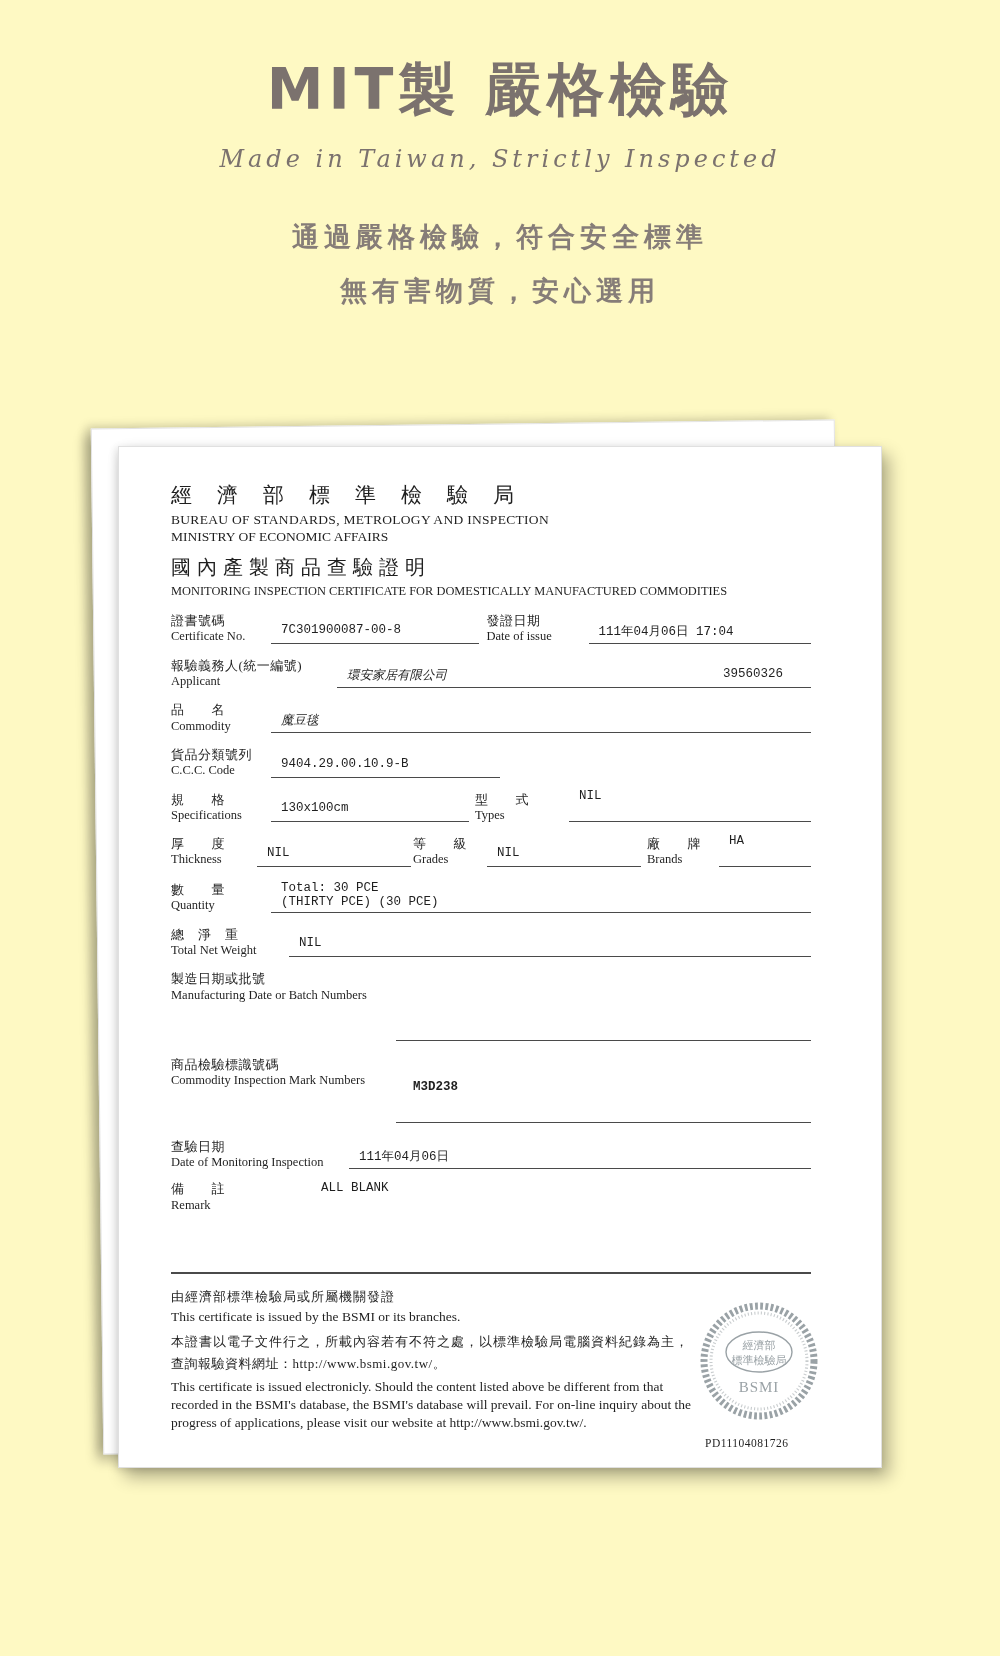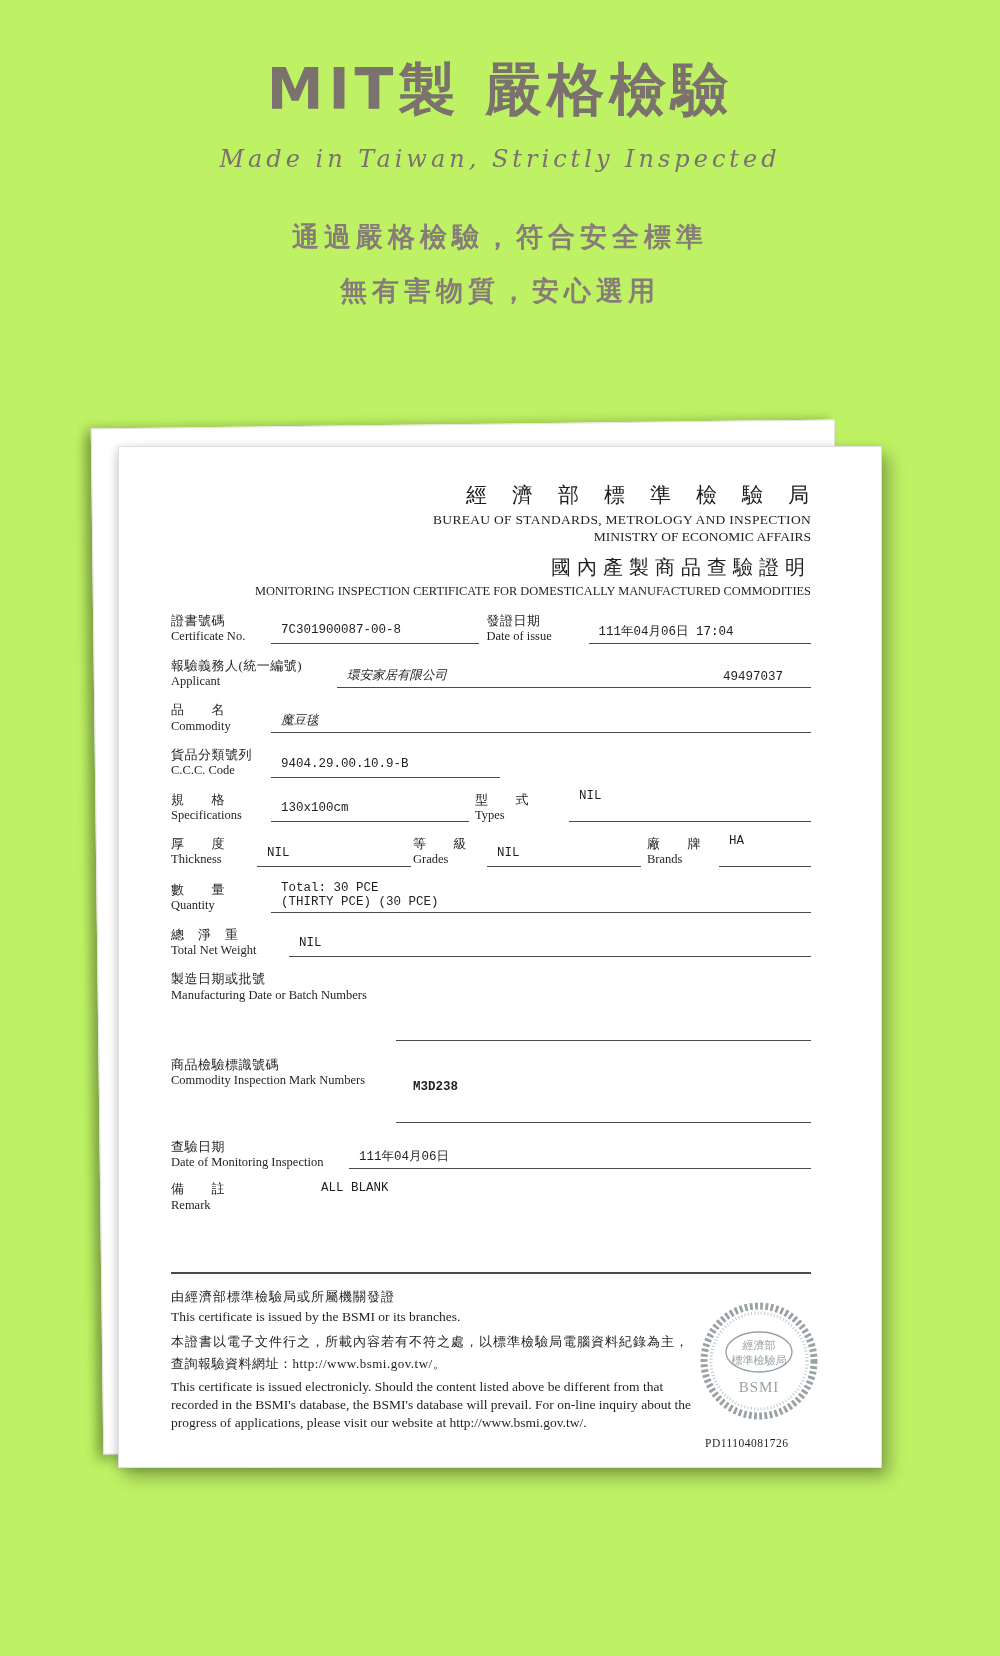--- a/index.html
+++ b/index.html
@@ -3,55 +3,55 @@
 <meta charset="utf-8">
 <style>
   :root{
     --header-text:#7b726e;
     --tagline-text:#867d78;
     --cert-text:#1f1f1f;
     --line-color:#4a4a4a;
     --seal-color:#9aa2a6;
   }
   html,body{margin:0;padding:0;background:#fff;}
-  .page{position:relative;width:1000px;height:1656px;background:#bef264;overflow:hidden;
+  .page{position:relative;width:1000px;height:1656px;background:#fef9c3;overflow:hidden;
         font-family:"Liberation Serif",serif;color:var(--cert-text);}
   
   .hero{position:absolute;top:52px;left:0;width:100%;text-align:center;
         font-family:"DejaVu Sans",sans-serif;}
   .hero-title{font-size:57px;font-weight:bold;letter-spacing:5px;color:var(--header-text);}
   .hero-sub{margin-top:16px;font-size:24px;font-style:italic;letter-spacing:4px;
             color:var(--header-text);font-family:"DejaVu Serif",serif;}
   .tag{margin-top:46px;font-size:27px;font-weight:bold;letter-spacing:5px;color:var(--tagline-text);}
   .tag + .tag{margin-top:18px;}
   
   .backpage{position:absolute;left:97px;top:424px;width:742px;height:1024px;background:#fff;
             border:1px solid #e3e3e3;transform:rotate(-0.7deg);
             box-shadow:-5px -3px 10px rgba(0,0,0,0.16),-7px 7px 12px rgba(0,0,0,0.22);}
   .cert{position:absolute;left:118px;top:446px;width:764px;height:1022px;background:#fff;
         border:1px solid #e0e0e0;box-sizing:border-box;padding:34px 70px 0 52px;
         box-shadow:7px 9px 16px rgba(0,0,0,0.30),-2px 2px 8px rgba(0,0,0,0.12);}
   
-  .c-center{text-align:right;}
+  .c-center{text-align:left;}
   .c-org-zh{font-size:21px;letter-spacing:2px;}
   .c-org-en{font-size:13.5px;margin-top:3px;letter-spacing:0.3px;}
   .c-org-en2{font-size:13.5px;margin-top:1px;}
   .c-doc-zh{font-size:20px;margin-top:9px;letter-spacing:6px;}
   .c-doc-en{font-size:12.4px;margin-top:3px;}
   
   .row{display:flex;align-items:flex-end;margin-top:14px;}
   .row.top{align-items:flex-start;}
   .lbl{flex:0 0 auto;}
   .zh{font-size:13px;line-height:1.25;letter-spacing:0.5px;}
   .en{font-size:12.5px;line-height:1.15;}
   .val{flex:1 1 auto;border-bottom:1.6px solid var(--line-color);padding:0 4px 3px 10px;min-height:17px;}
   .mono{font-family:"Liberation Mono","DejaVu Sans Mono",monospace;font-size:12.5px;}
   .hand{font-family:"DejaVu Serif",serif;font-style:italic;font-size:12.5px;}
   .noline{border-bottom:none;}
-  .split{display:flex;justify-content:space-between;padding-right:28px;align-items:flex-end;}
+  .split{display:flex;justify-content:space-between;padding-right:28px;}
   .raised{position:relative;top:-15px;display:inline-block;}
   .lower{position:relative;top:12px;font-weight:bold;}
   .w86{flex:0 0 86px;}.w100{flex:0 0 100px;}.w102{flex:0 0 102px;margin-left:8px;}
   .w118{flex:0 0 118px;}.w166{flex:0 0 166px;}.w178{flex:0 0 178px;}.w232{flex:0 0 232px;}
   .g74{flex:0 0 74px;margin-left:2px;}.g72{flex:0 0 72px;margin-left:6px;}
   .v140{flex:0 0 140px;}.v215{flex:0 0 215px;}.v228{flex:0 0 228px;}.w94{flex:0 0 94px;margin-left:6px;}
   .fill{flex:1 1 auto;}
   .pline{border-bottom:1.6px solid var(--line-color);margin-left:225px;}
   .mt38{margin-top:38px;}.mt34{margin-top:34px;}.mt16{margin-top:16px;}.mt12{margin-top:12px;gap:40px;}
   .sep{border-bottom:2px solid var(--line-color);margin-top:60px;}
@@ -101,21 +101,21 @@
       <div class="val mono">111年04月06日  17:04</div>
     </div>
 
     <div class="row">
       <div class="lbl w166">
         <div class="zh">報驗義務人(統一編號)</div>
         <div class="en">Applicant</div>
       </div>
       <div class="val split">
         <span class="hand">環安家居有限公司</span>
-        <span class="mono">49497037</span>
+        <span class="mono">39560326</span>
       </div>
     </div>
 
     <div class="row">
       <div class="lbl w100">
         <div class="zh">品　　名</div>
         <div class="en">Commodity</div>
       </div>
       <div class="val hand">魔豆毯</div>
     </div>

